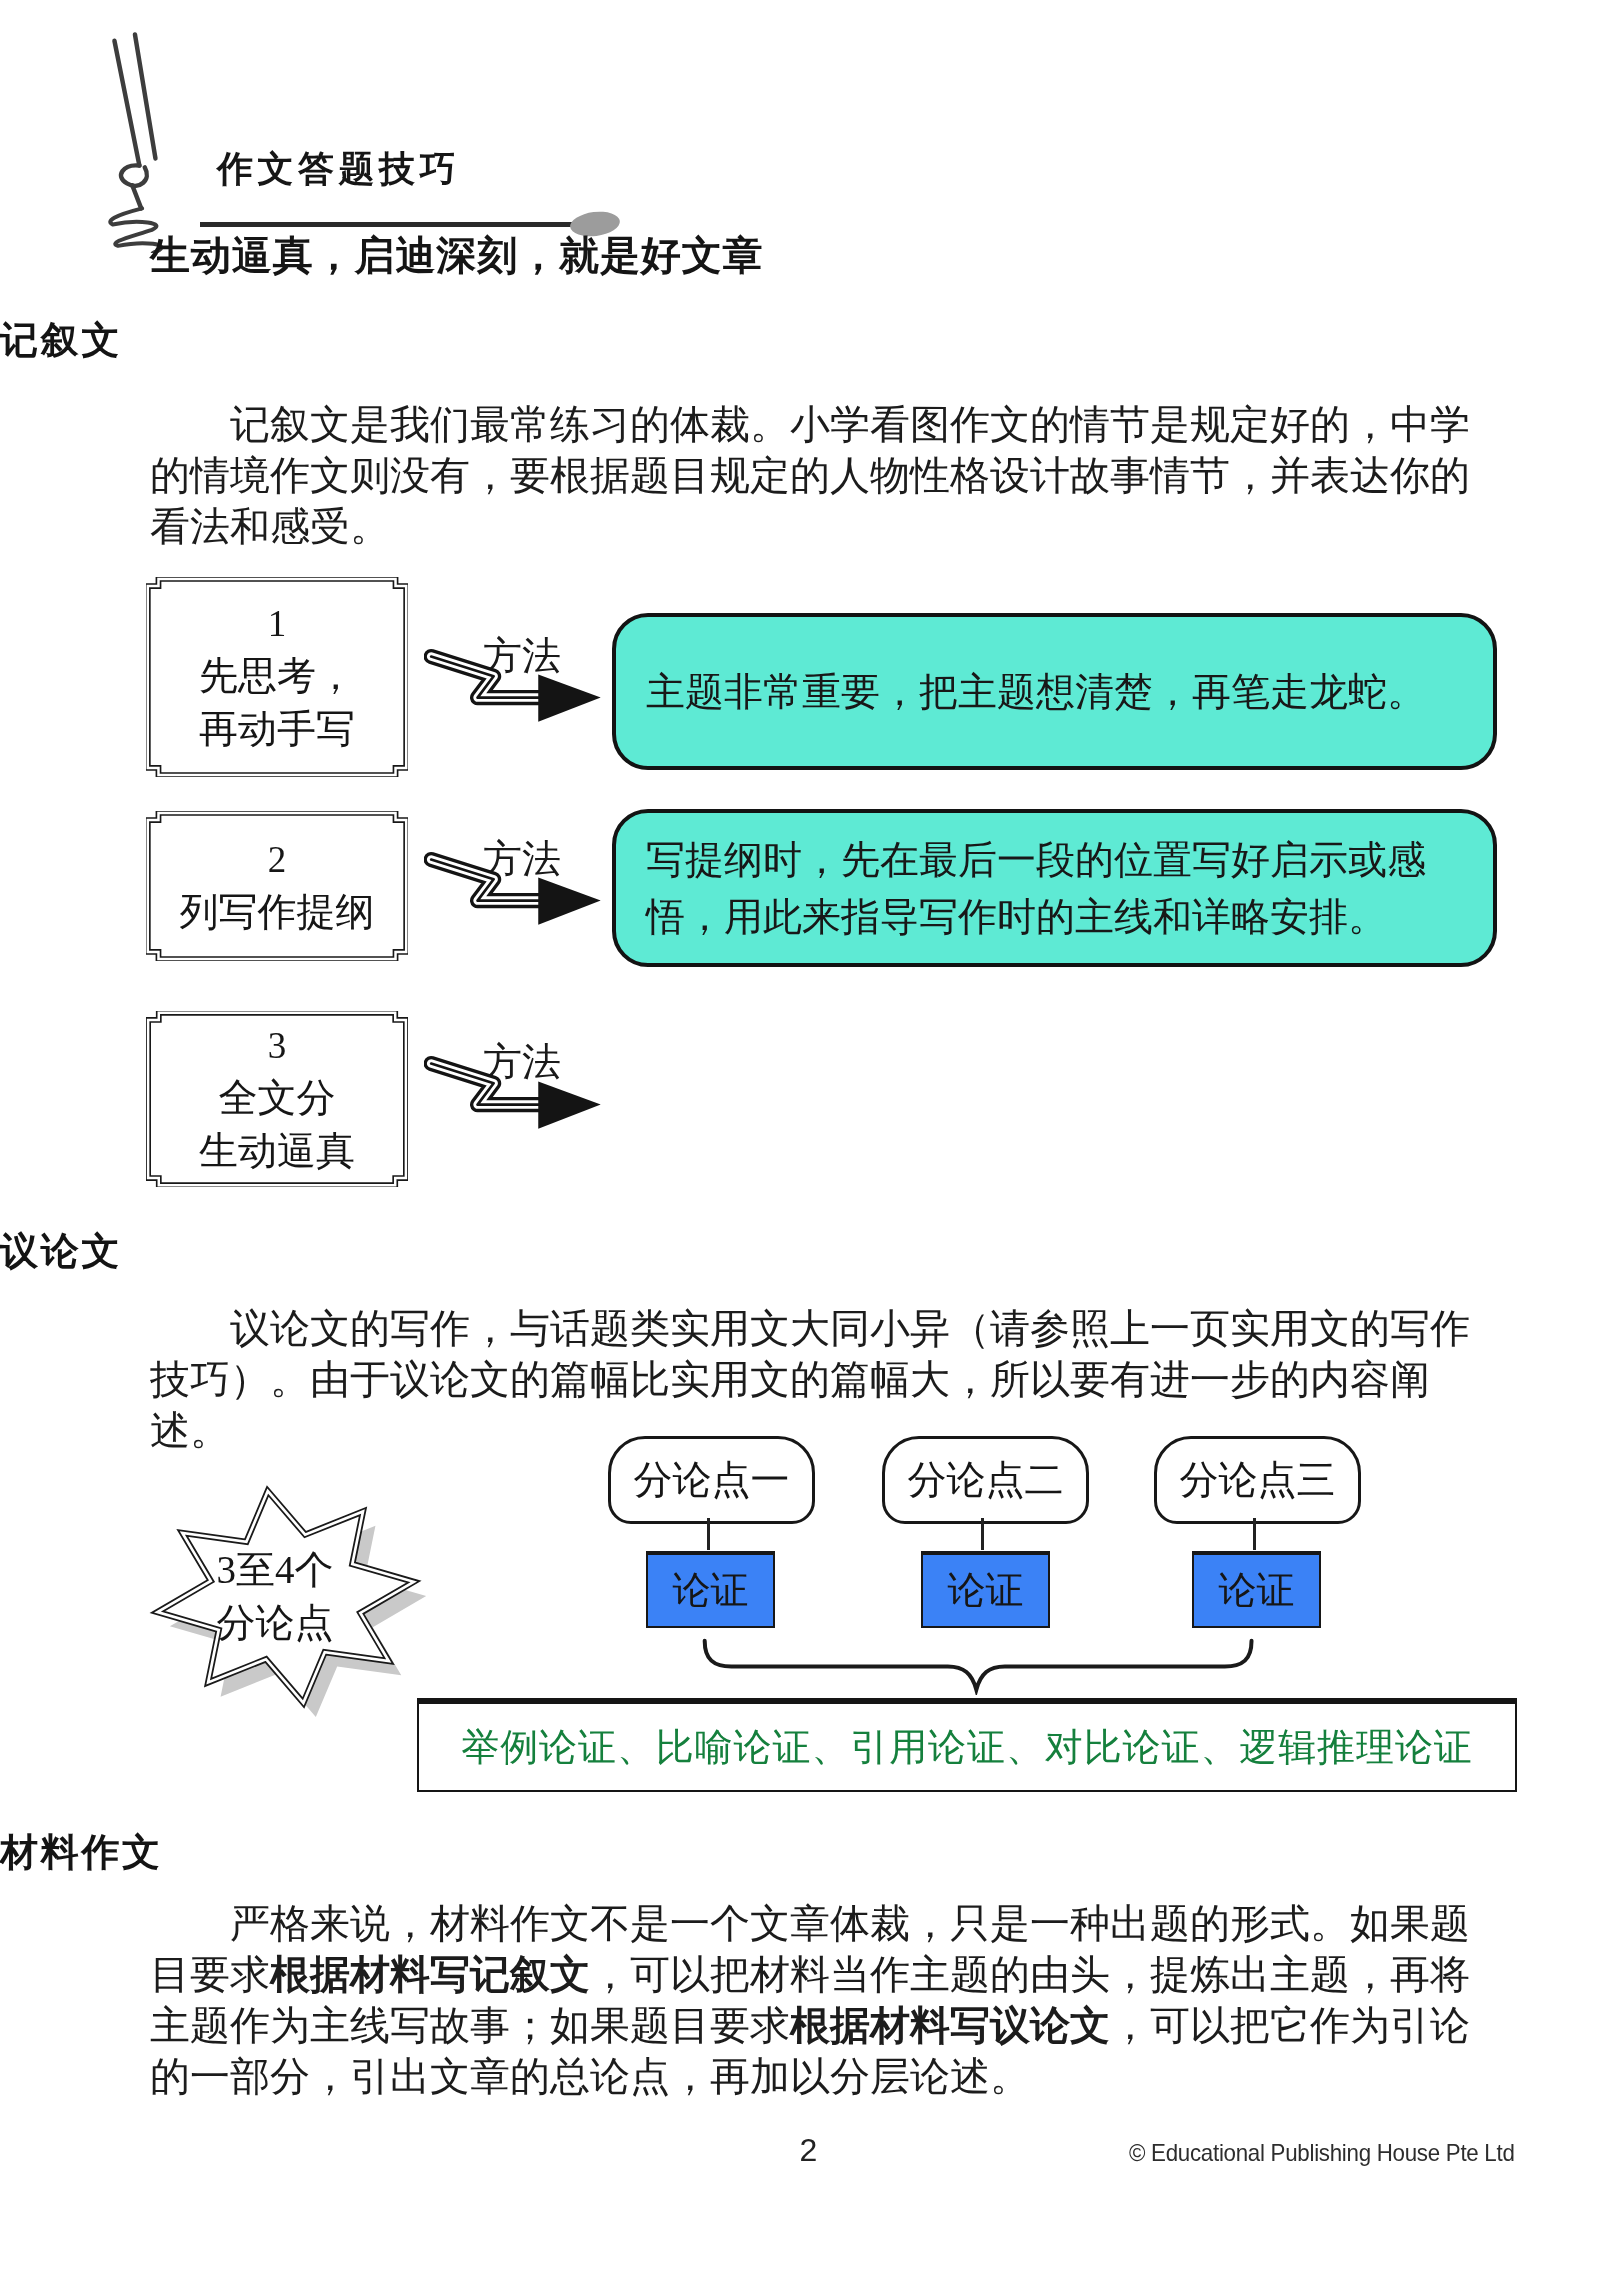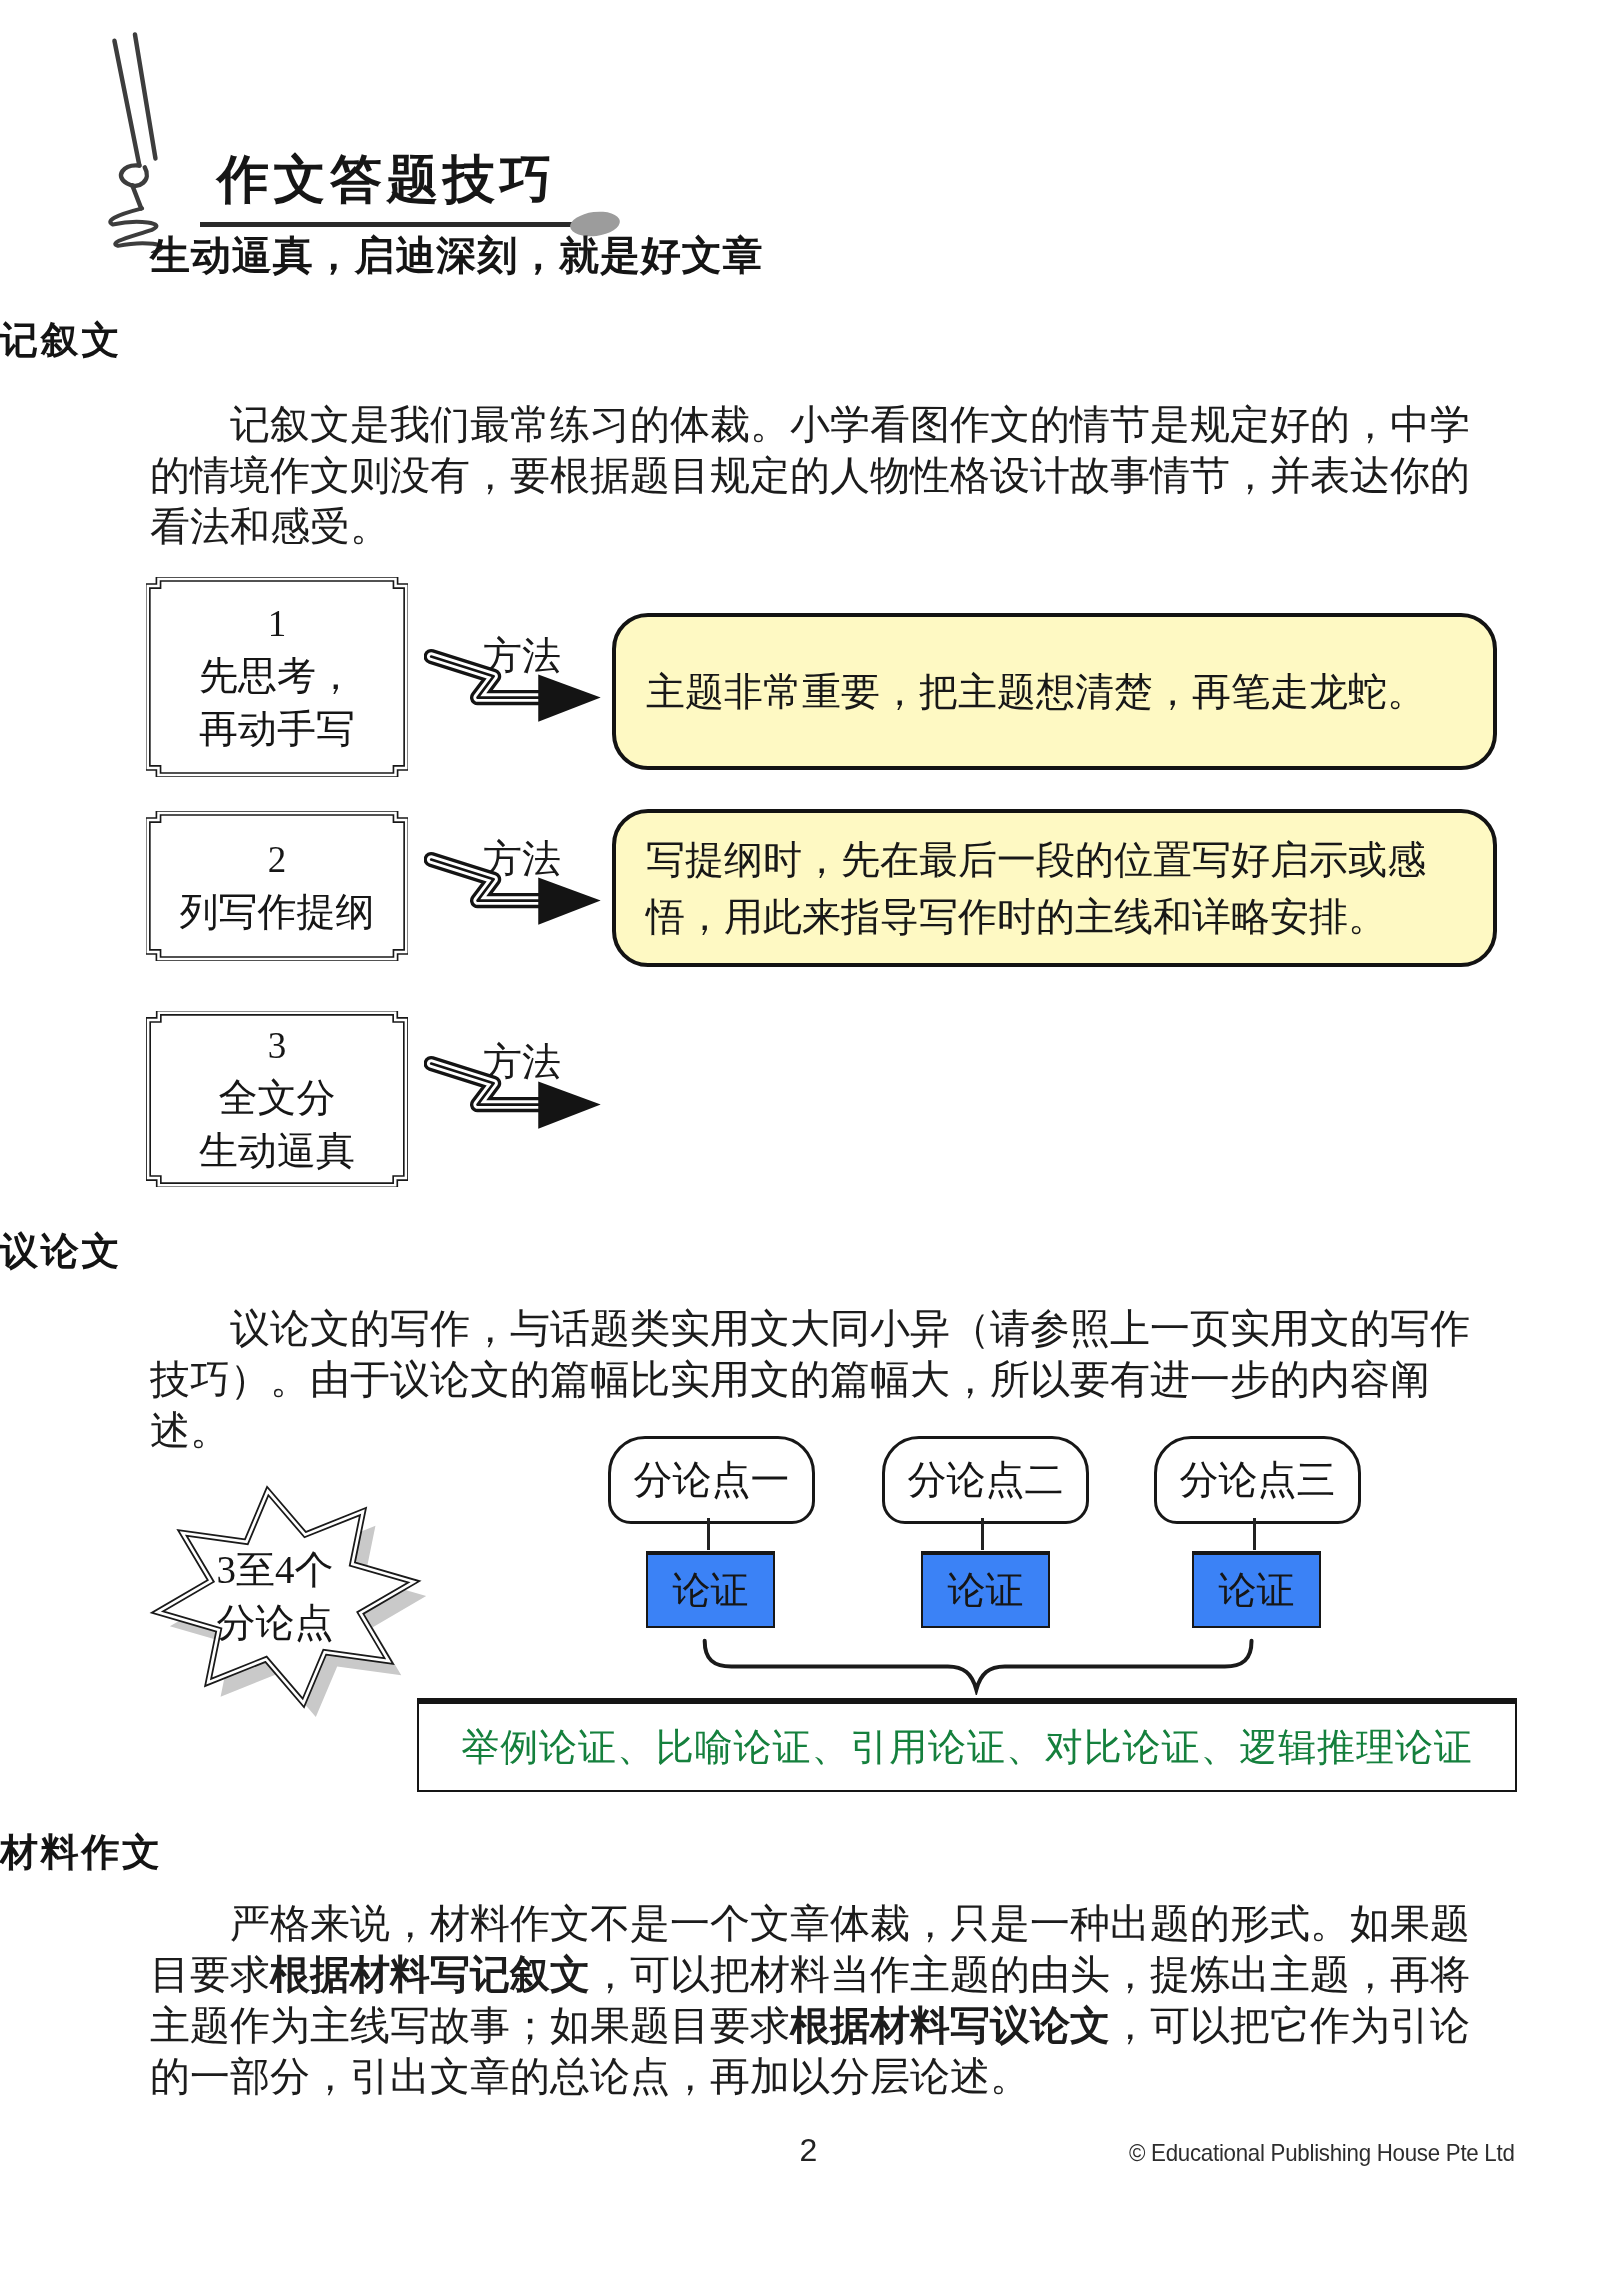--- a/index.html
+++ b/index.html
@@ -4,40 +4,40 @@
 <style>
   html,body{margin:0;padding:0;background:#e8e8e8;}
   #page{
     position:relative;width:1617px;height:2281px;background:#ffffff;
     font-family:"Liberation Serif","DejaVu Serif",serif;color:#1b1b1b;
     overflow:hidden;
   }
   .abs{position:absolute;}
   .hei{font-family:"Liberation Sans","DejaVu Sans",sans-serif;font-weight:700;}
   
-  .title{left:217px;top:145px;font-size:52px;letter-spacing:4.5px;color:#161616;}
+  .title{left:217px;top:145px;font-size:36px;letter-spacing:4.5px;color:#161616;}
   .title-rule{left:200px;top:222px;width:403px;height:4.5px;background:#2a2a2a;}
   .title-stone{left:570px;top:212px;width:50px;height:24px;border-radius:50%;
     background:#9c9c9c;transform:rotate(-7deg);}
   .subtitle{left:150px;top:228px;font-size:40px;letter-spacing:0.9px;color:#151515;}
   
   .sec-head{left:0;right:0;font-size:38px;letter-spacing:2.7px;color:#141414;}
   
   .para{left:150px;width:1354px;font-size:40px;line-height:51px;color:#1c1c1c;}
   .para .ln{white-space:nowrap;}
   .indent{text-indent:80px;}
   .bseg{font-family:"Liberation Sans","DejaVu Sans",sans-serif;font-weight:700;}
   
   .frame-txt{display:flex;flex-direction:column;align-items:center;justify-content:center;
     text-align:center;font-size:39px;line-height:53px;color:#161616;}
   .frame-num{font-size:37px;line-height:50px;}
   
   .method-label{font-size:39px;color:#1a1a1a;}
   
-  .rbox{left:612px;width:885px;border:4px solid #131313;border-radius:36px;background:#fef9c3;
+  .rbox{left:612px;width:885px;border:4px solid #131313;border-radius:36px;background:#5eead4;
     display:flex;flex-direction:column;justify-content:center;padding:0 30px;box-sizing:border-box;
     font-size:39px;line-height:57px;color:#181818;}
   .rbox .ln{white-space:nowrap;}
   
   .pointbox{top:1436px;width:201px;height:82px;border:3.1px solid #171717;
     border-radius:37px 37px 23px 23px;background:#fff;display:flex;align-items:center;
     justify-content:center;font-size:39px;color:#161616;}
   .connector{top:1518px;width:2.7px;height:32px;background:#222;}
   .proofbox{top:1551px;width:125px;height:71px;border:2.7px solid #171717;border-top-width:4.5px;
     background:#3b82f6;display:flex;align-items:center;justify-content:center;font-size:38px;color:#161616;}

